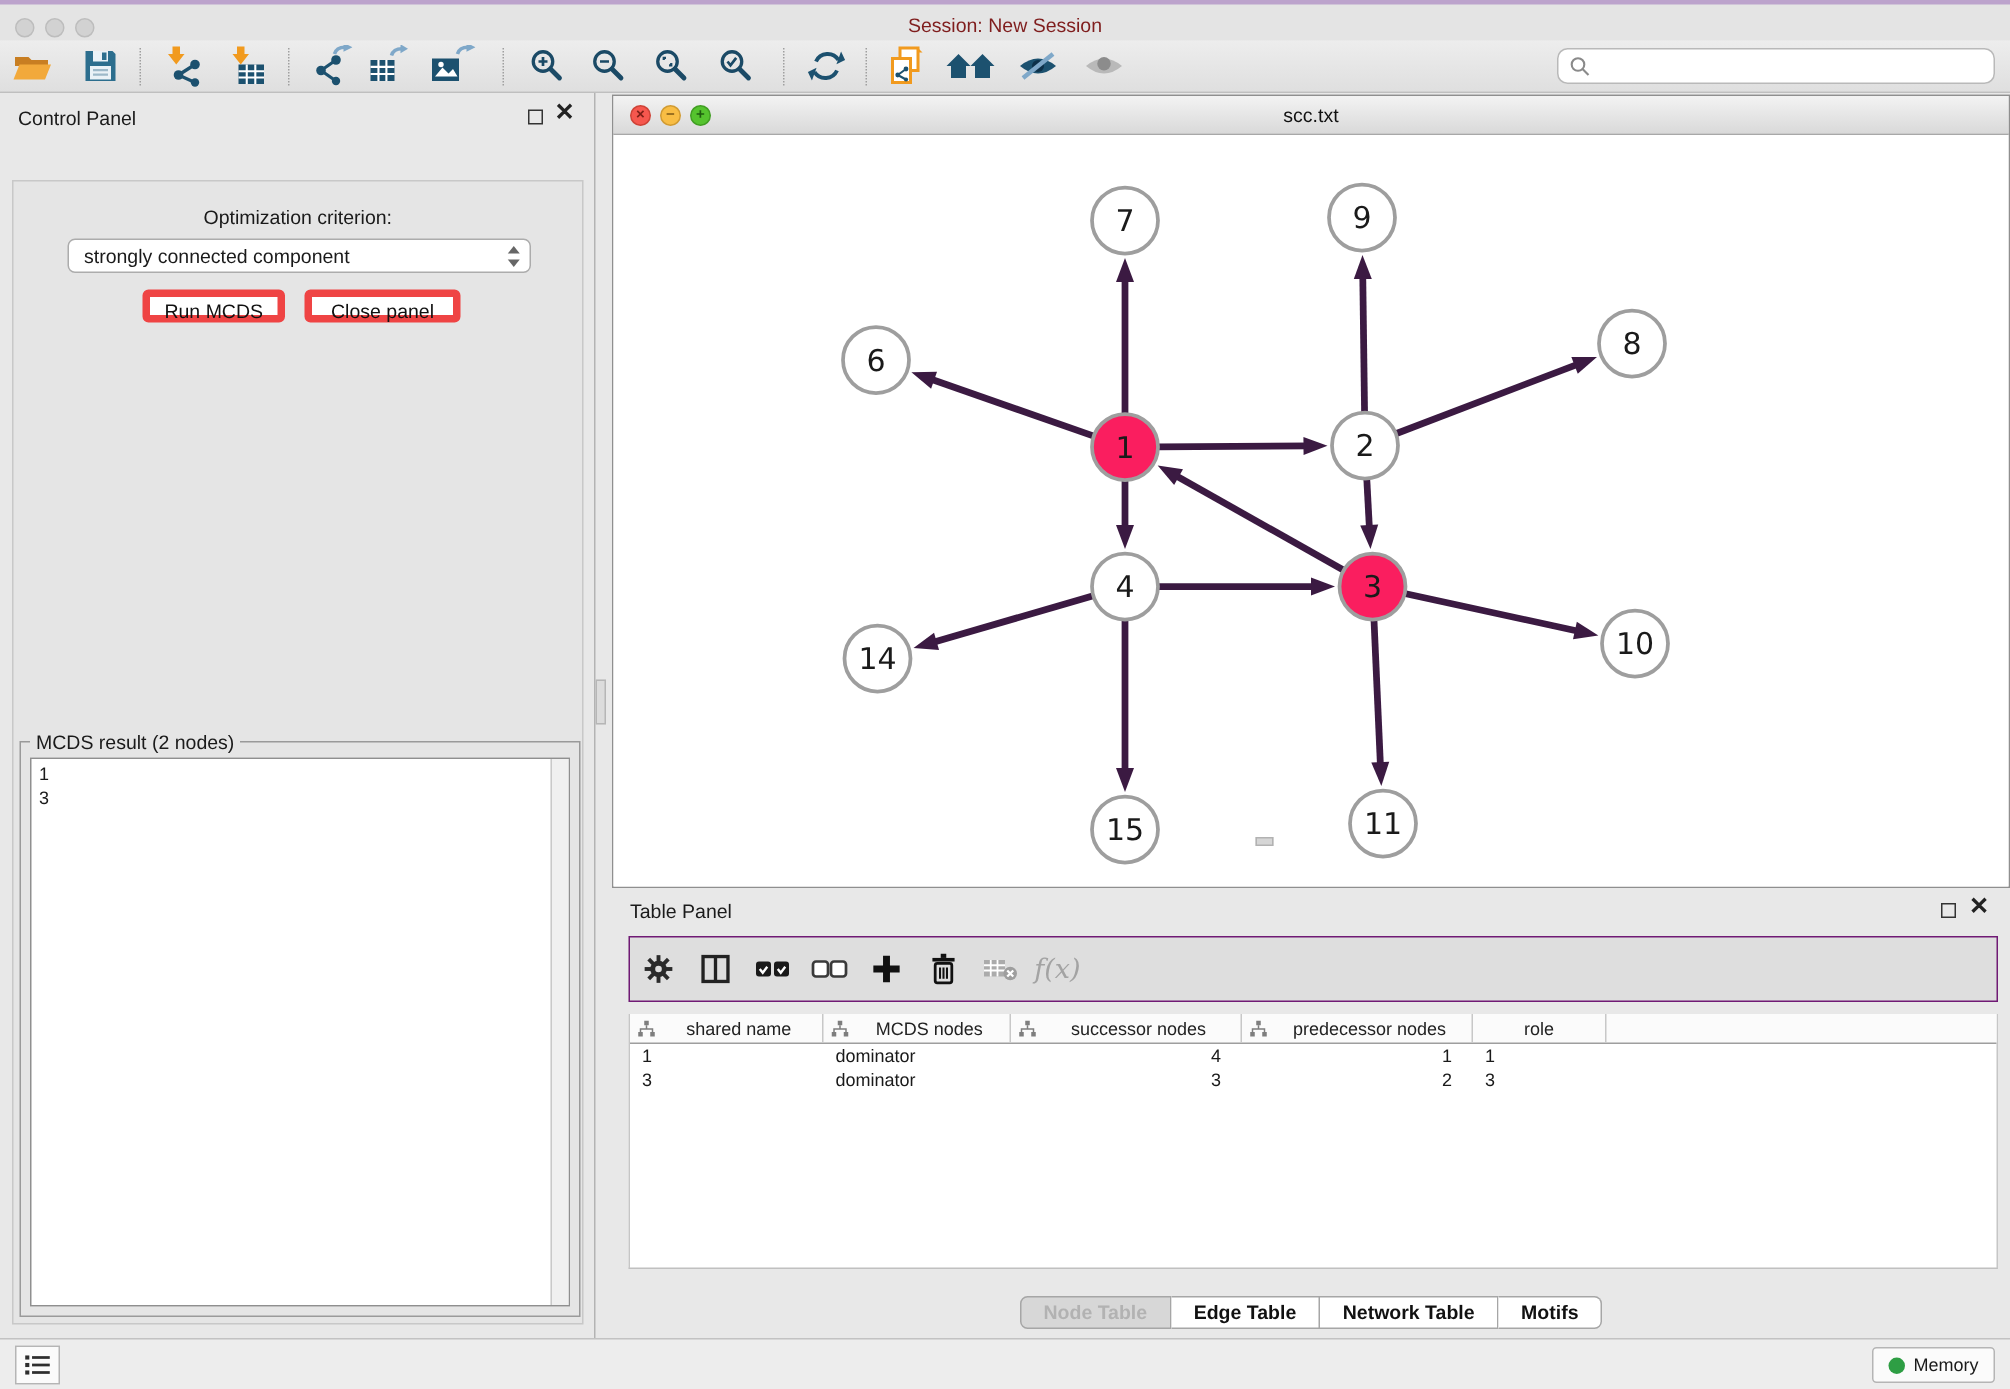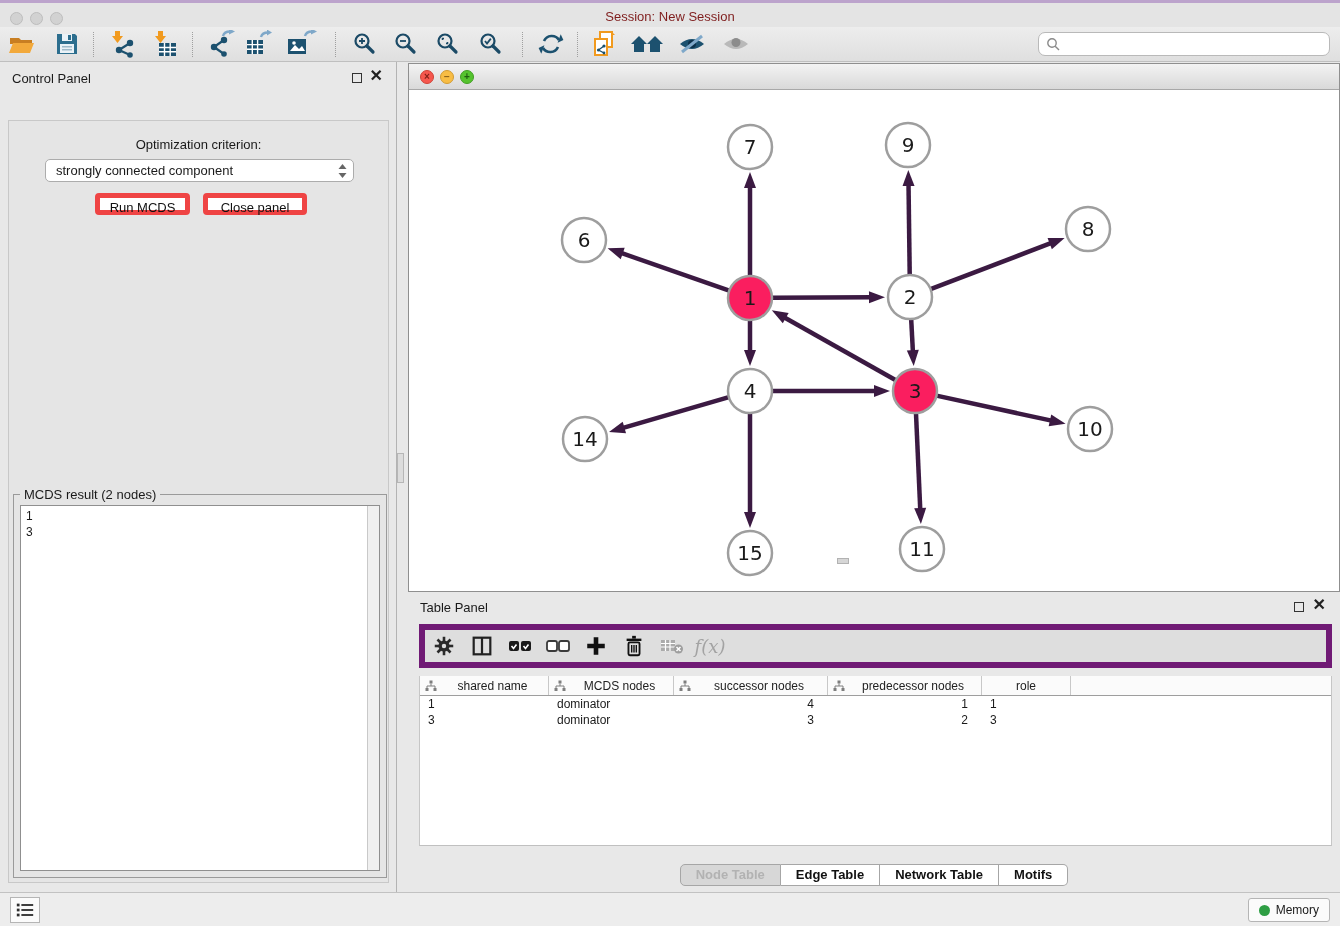--- a/index.html
+++ b/index.html
@@ -43,21 +43,21 @@
   #net-window{position:absolute;left:408px;top:63px;width:932px;height:529px;background:#fff;border:1px solid #8F8F8F}
   #net-titlebar{position:absolute;left:0;top:0;right:0;height:26px;background:linear-gradient(#F3F3F3,#D9D9D9);border-bottom:1px solid #A8A8A8}
   #net-titlebar .title{position:absolute;left:0;right:0;top:5px;text-align:center;font-size:13px;color:#111}
   .mac-light{position:absolute;top:6px;width:14px;height:14px;border-radius:50%;font-size:10px;font-weight:700;text-align:center;line-height:12px}
   #net-canvas{position:absolute;left:0;top:26px;width:930px;height:501px;background:#fff}
   #hsplit-thumb{position:absolute;left:428px;top:494px;width:12px;height:6px;background:#D6D6D6;border:1px solid #B2B2B2}
   #vsplit-thumb{position:absolute;left:397px;top:453px;width:7px;height:30px;background:#DCDCDC;border:1px solid #B6B6B6}
 
   
   #table-panel{position:absolute;left:408px;top:595px;width:932px;height:295px;background:#E8E8E8}
-  #tp-toolbar{position:absolute;left:11px;top:29px;width:913px;height:44px;background:#DEDEDE;border:6px solid #701a75;display:flex;align-items:center}
+  #tp-toolbar{position:absolute;left:11px;top:29px;width:913px;height:44px;background:#DEDEDE;border:1px solid #701a75;display:flex;align-items:center}
   .tp-ic{width:38px;display:flex;justify-content:center;align-items:center}
   #fx{font-family:"DejaVu Serif",serif;font-style:italic;font-size:18px;color:#A3A3A3}
   #tp-table{position:absolute;left:11px;top:81px;width:913px;height:170px;background:#fff;border-left:1px solid #C6C6C6;border-right:1px solid #C6C6C6;border-bottom:1px solid #C0C0C0}
   #tp-header{display:flex;height:20px;border-bottom:1px solid #9E9E9E;background:#FBFBFB}
   .hcell{display:flex;align-items:center;border-right:1px solid #C8C8C8;font-size:12px;color:#222;position:relative}
   .hcell .lbl{flex:1;text-align:center}
   .hcell .tico{margin-left:5px;display:flex}
   .trow{display:flex;height:16px}
   .tcell{font-size:12px;line-height:16px;white-space:nowrap;overflow:hidden}
   #tp-tabs{position:absolute;left:0;right:0;top:269px;display:flex;justify-content:center}
@@ -248,20 +248,21 @@
       </div>
     </div>
   </div>
 </div>
 
 <div id="net-window">
   <div id="net-titlebar">
     <span class="mac-light" style="left:11px;background:#F6574E;border:1px solid #CE4337;color:#7E1F17">×</span>
     <span class="mac-light" style="left:31px;background:#F8BD44;border:1px solid #D19B32;color:#8A621A">−</span>
     <span class="mac-light" style="left:51px;background:#55C32E;border:1px solid #419E23;color:#1F5D10">+</span>
+    <div class="title">scc.txt</div>
   </div>
   <div id="net-canvas">
     <svg id="graph" width="930" height="501" viewBox="0 0 930 501">
         <line x1="341" y1="186" x2="341" y2="94" stroke="#3B1A42" stroke-width="4.5"></line>
         <polygon points="341,82 347,98 335,98" fill="#3B1A42"></polygon>
         <line x1="320.23121807335133" y1="200.7434376400866" x2="209.92931505845456" y2="162.20421851439977" stroke="#3B1A42" stroke-width="4.5"></line>
         <polygon points="198.60088855300984,158.24609359081066 215.68451968873072,157.85938023620713 211.72639476514158,169.18780674165185" fill="#3B1A42"></polygon>
         <line x1="362.9995703250881" y1="207.8625026854682" x2="464.0007226350791" y2="207.23124548353076" stroke="#3B1A42" stroke-width="4.5"></line>
         <polygon points="476.00048826694535,207.15624694833159 460.03830002538996,213.25612781119693 459.9633014901908,201.2563621793307" fill="#3B1A42"></polygon>
         <line x1="341" y1="230" x2="341" y2="264" stroke="#3B1A42" stroke-width="4.5"></line>

